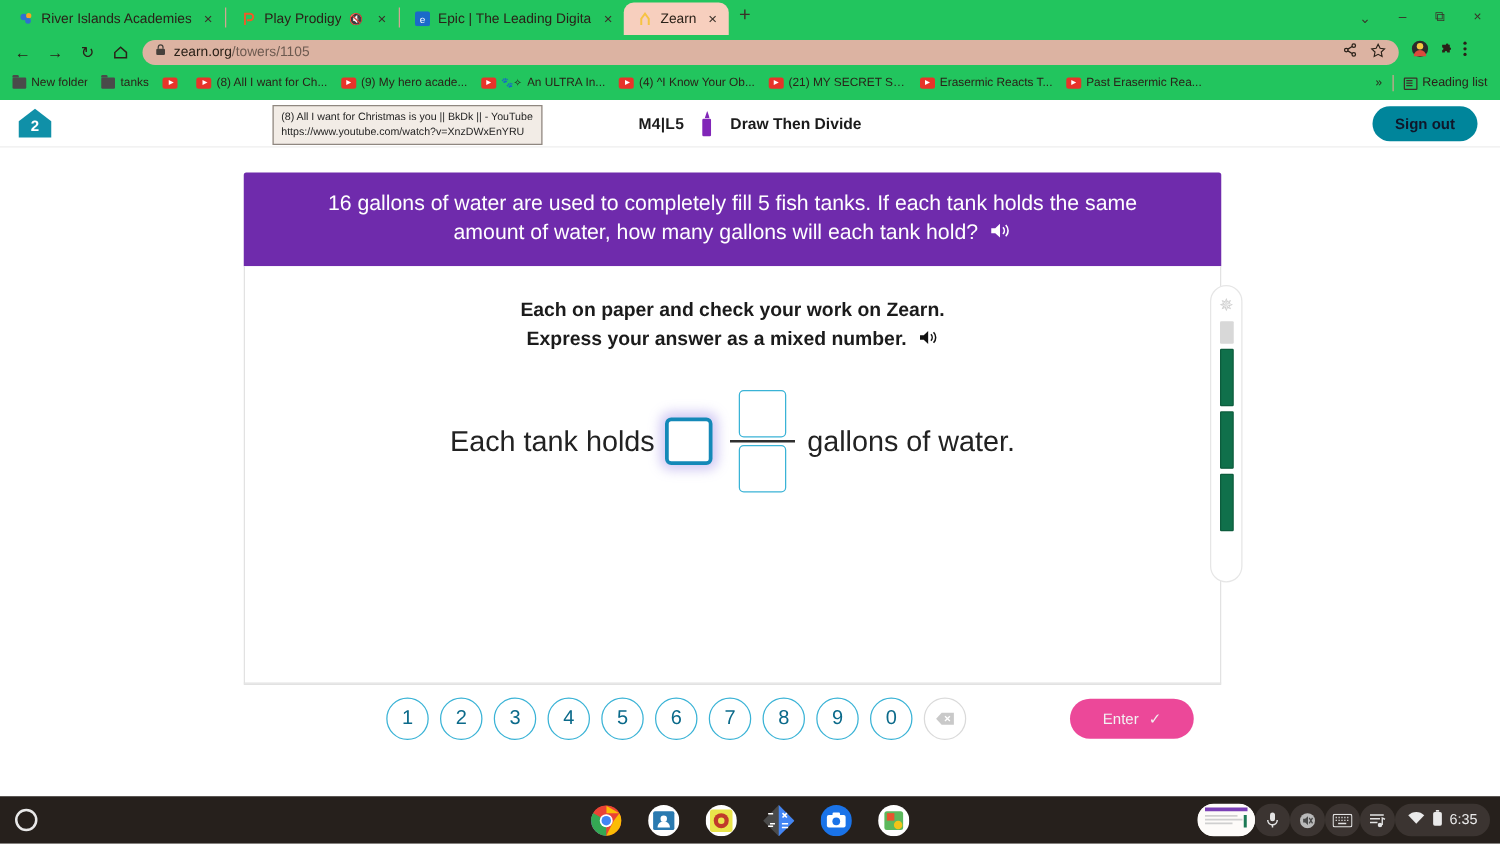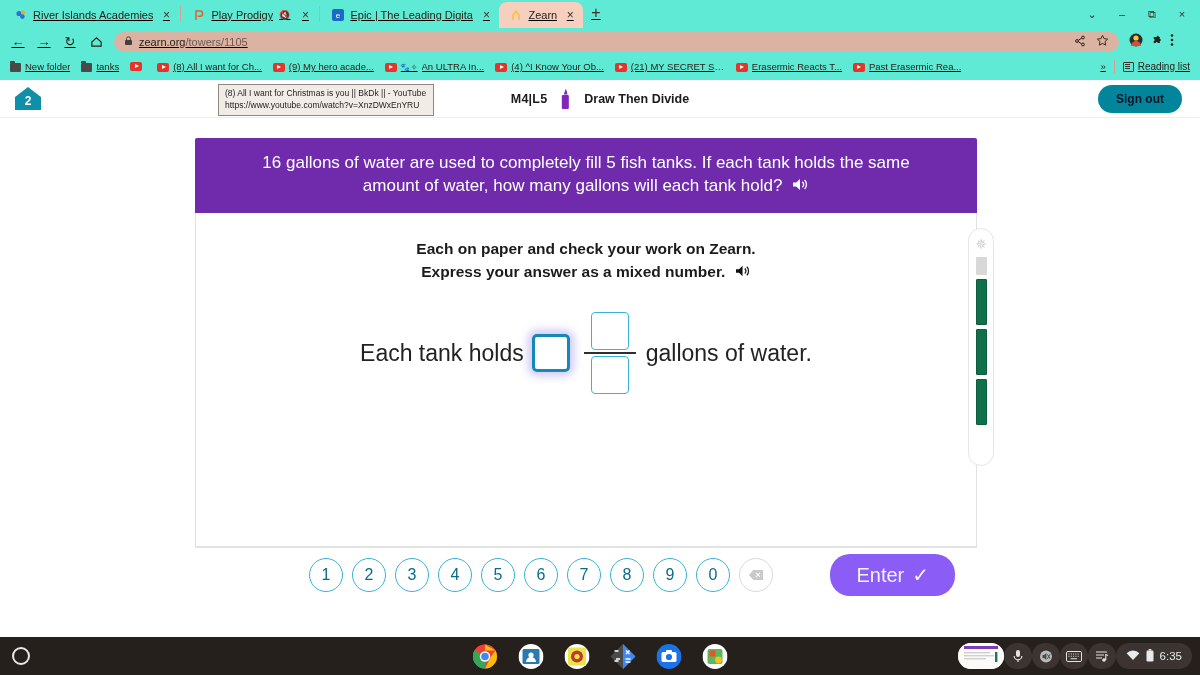--- a/index.html
+++ b/index.html
@@ -5,21 +5,21 @@
   * { box-sizing: border-box; margin: 0; padding: 0; }
   html, body {
     width: 1200px; height: 675px;
     font-family: "Liberation Sans", sans-serif;
     overflow: hidden;
     background: #fff;
   }
   body { position: relative; }
 
   
-  .chrome { background: #5eead4; height: 80px; position: relative; text-decoration: underline; }
+  .chrome { background: #22c55e; height: 80px; position: relative; }
   .tabstrip { height: 28px; display: flex; align-items: flex-end; padding-left: 4px; position: relative; }
   .tab {
     height: 26px; display: flex; align-items: center; gap: 6px;
     padding: 0 6px 0 10px; font-size: 11px; color: #2a2118;
     border-radius: 8px 8px 0 0; position: relative; max-width: 200px;
   }
   .tab.active { background: #f7cfbe; }
   .tab .fav { width: 13px; height: 13px; flex: 0 0 13px; display: flex; align-items: center; justify-content: center; }
   .tab .ttl { white-space: nowrap; overflow: hidden; text-overflow: clip; flex: 1 1 auto; }
   .tab .tclose { font-size: 12px; color: #3a3028; width: 14px; text-align: center; flex: 0 0 14px; line-height: 1; }
@@ -34,21 +34,21 @@
   .omnibox {
     flex: 0 0 auto; width: 1005px; height: 20px; background: #dcb3a2; border-radius: 10px;
     display: flex; align-items: center; gap: 6px; padding: 0 10px; margin-left: 4px; font-size: 11px; color: #2a2118;
   }
   .omni-url { color: #2a2118; }
   .omni-url .dim { color: #6d5a50; }
   .omni-right { margin-left: auto; display: flex; align-items: center; gap: 10px; }
   .tb-tail { display: flex; align-items: center; gap: 7px; padding-left: 8px; }
 
   .bookmarks { height: 23px; display: flex; align-items: center; padding: 0 6px; gap: 3px; font-size: 9.5px; color: #2a2118; }
-  .bm { display: flex; align-items: flex-end; gap: 4px; padding: 2px 4px; white-space: nowrap; max-width: 118px; overflow: hidden; }
+  .bm { display: flex; align-items: center; gap: 4px; padding: 2px 4px; white-space: nowrap; max-width: 118px; overflow: hidden; }
   .bm .lbl { overflow: hidden; text-overflow: ellipsis; white-space: nowrap; }
   .folder-ico { width: 11px; height: 9px; background: #4a4a4a; border-radius: 1px; position: relative; flex: 0 0 11px; }
   .folder-ico:before { content:""; position:absolute; top:-2px; left:0; width:5px; height:2px; background:#4a4a4a; border-radius:1px 1px 0 0; }
   .yt-ico { width: 12px; height: 9px; background: #e8332a; border-radius: 2px; position: relative; flex: 0 0 12px; }
   .yt-ico:after { content:""; position:absolute; left:4.5px; top:2px; border-left:4px solid #fff; border-top:2.5px solid transparent; border-bottom:2.5px solid transparent; }
   .bm-tail { margin-left: auto; display: flex; align-items: center; gap: 8px; padding-right: 4px; }
   .bm-sep { width: 1px; height: 13px; background: #cfa491; }
   .rl { display: flex; align-items: center; gap: 4px; font-size: 10px; }
   .rl-ico { width: 11px; height: 10px; border: 1.3px solid #3a3028; border-radius: 1px; position: relative; }
   .rl-ico:after { content:""; position:absolute; left:1.5px; top:1px; width:5px; height:1px; background:#3a3028; box-shadow: 0 2px 0 #3a3028, 0 4px 0 #3a3028; }
@@ -97,22 +97,22 @@
 
   .numpad { border-top: 1px solid #e2e2e2; height: 56px; display: flex; align-items: center; padding: 0 22px; position: relative; }
   .keys { display: flex; gap: 9px; margin-left: 92px; }
   .key {
     width: 34px; height: 34px; border-radius: 50%; border: 1.6px solid #3ab3d6; background: #fff;
     color: #0b6a8a; font-size: 16px; font-family: "Liberation Sans", sans-serif;
     display: flex; align-items: center; justify-content: center;
   }
   .key.back { border-color: #dadada; color: #b9b9b9; font-size: 13px; }
   .enter {
-    position: absolute; right: 22px; background: #8b5cf6; color: #f2f2f2; border: none; border-radius: 20px;
-    padding: 9px 26px; font-size: 20px; font-family: "Liberation Sans", sans-serif;
+    position: absolute; right: 22px; background: #ec4899; color: #f2f2f2; border: none; border-radius: 20px;
+    padding: 9px 26px; font-size: 12px; font-family: "Liberation Sans", sans-serif;
     display: flex; align-items: center; gap: 8px; justify-content: flex-end;
   }
 
   
   .tower {
     position: absolute; left: 968px; top: 148px; width: 26px; height: 238px;
     background: #fff; border: 1px solid #e6e6e6; border-radius: 13px;
     display: flex; flex-direction: column; align-items: center; padding-top: 8px; gap: 4px;
   }
   .tower .star { color: #cfcfcf; font-size: 14px; line-height: 1; margin-bottom: 2px; }

